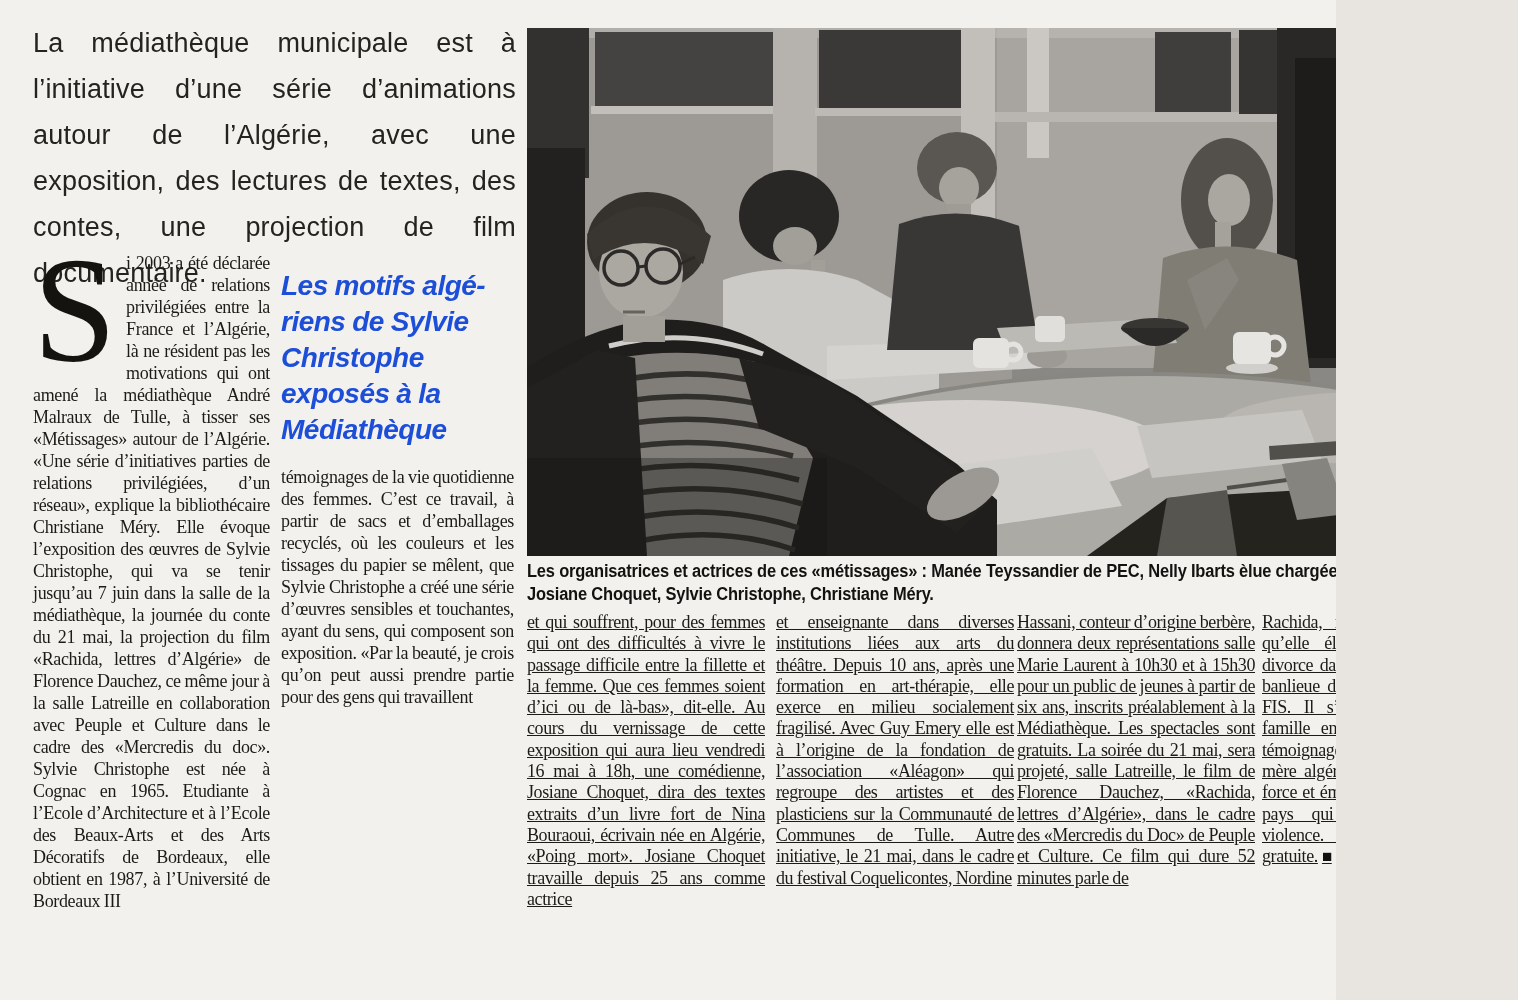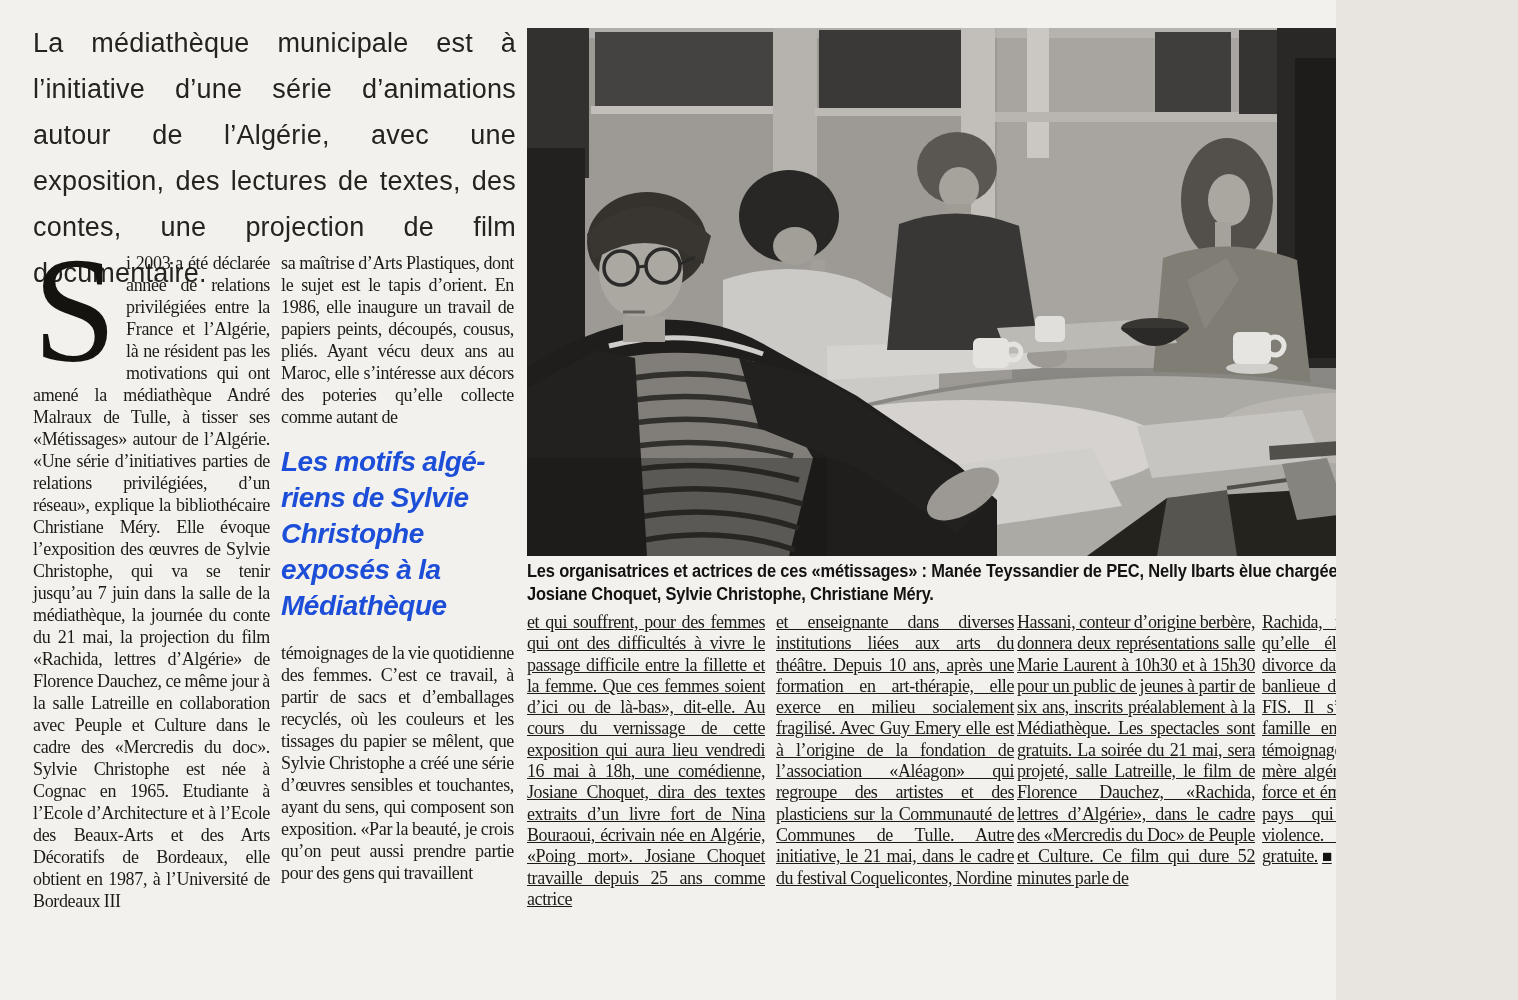--- a/index.html
+++ b/index.html
@@ -51,21 +51,20 @@
 
 <div class="page">
 
   <div class="intro">La médiathèque municipale est à l’initiative d’une série d’animations autour de l’Algérie, avec une exposition, des lectures de textes, des contes, une projection de film documentaire.</div>
 
   <div class="bodycol col1">
     <span class="dropcap">S</span><span>i 2003 a été déclarée année de relations privilégiées entre la France et l’Algérie, là ne résident pas les motivations qui ont amené la médiathèque André Malraux de Tulle, à tisser ses «Métissages» autour de l’Algérie. «Une série d’initiatives parties de relations privilégiées, d’un réseau», explique la bibliothécaire Christiane Méry. Elle évoque l’exposition des œuvres de Sylvie Christophe, qui va se tenir jusqu’au 7 juin dans la salle de la médiathèque, la journée du conte du 21 mai, la projection du film «Rachida, lettres d’Algérie» de Florence Dauchez, ce même jour à la salle Latreille en collaboration avec Peuple et Culture dans le cadre des «Mercredis du doc». Sylvie Christophe est née à Cognac en 1965. Etudiante à l’Ecole d’Architecture et à l’Ecole des Beaux-Arts et des Arts Décoratifs de Bordeaux, elle obtient en 1987, à l’Université de Bordeaux III</span>
   </div>
 
   <div class="bodycol col2">
-    <div>sa maîtrise d’Arts Plastiques, dont le sujet est le tapis d’orient. En 1986, elle inaugure un travail de papiers peints, découpés, cousus, pliés. Ayant vécu deux ans au Maroc, elle s’intéresse aux décors des poteries qu’elle collecte comme autant de</div>
     <div class="pullquote">Les motifs algé-
 riens de Sylvie
 Christophe
 exposés à la
 Médiathèque</div>
     <div>témoignages de la vie quotidienne des femmes. C’est ce travail, à partir de sacs et d’emballages recyclés, où les couleurs et les tissages du papier se mêlent, que Sylvie Christophe a créé une série d’œuvres sensibles et touchantes, ayant du sens, qui composent son exposition. «Par la beauté, je crois qu’on peut aussi prendre partie pour des gens qui travaillent</div>
   </div>
 
   <figure class="photo" aria-label="Photo noir et blanc : cinq femmes réunies autour d’une grande table ronde dans la salle de la médiathèque">
     <svg width="979" height="528" viewBox="0 0 979 528">

